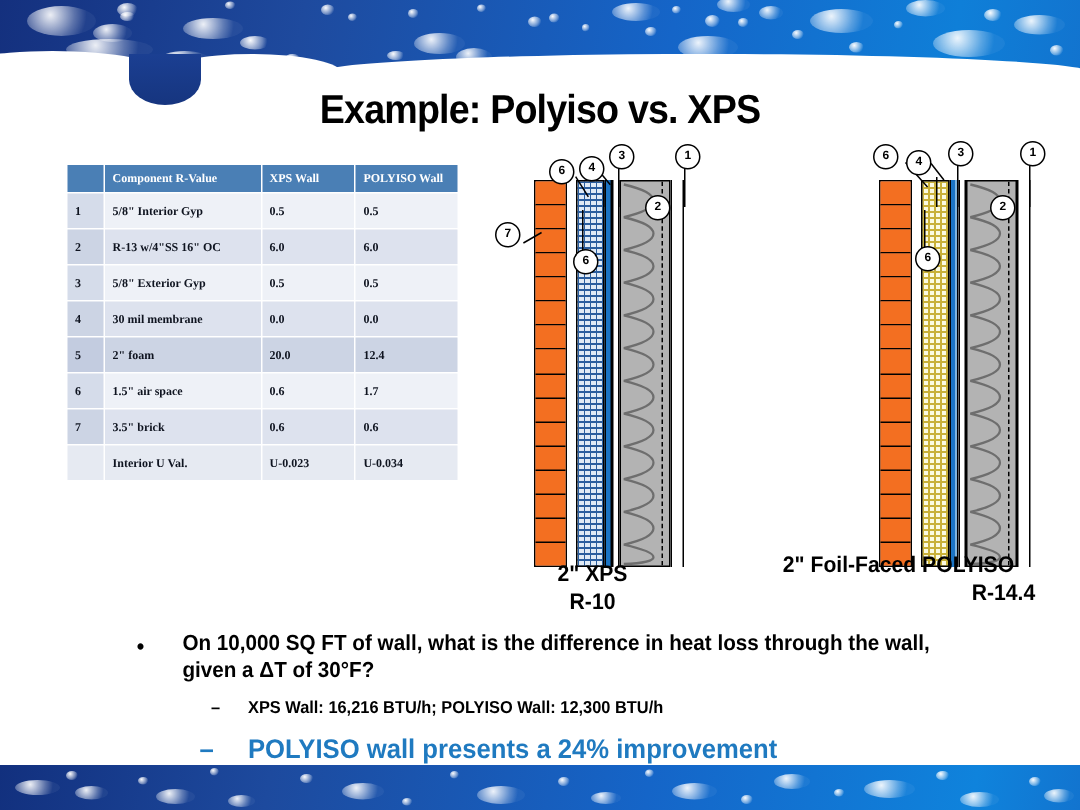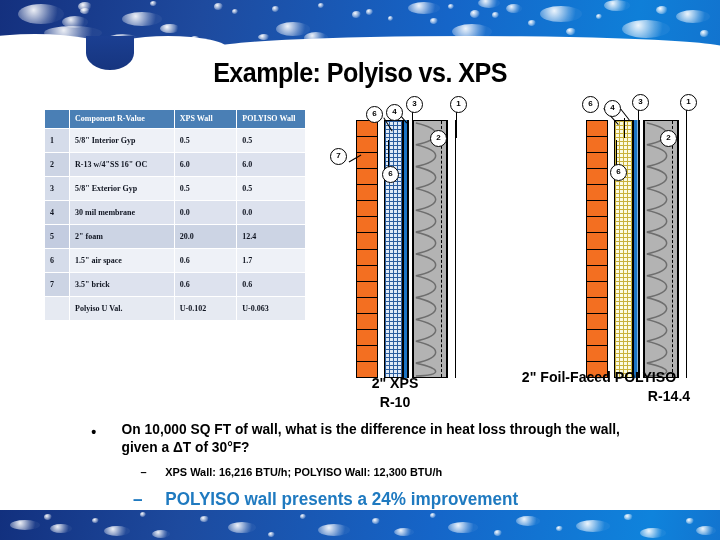--- a/index.html
+++ b/index.html
@@ -256,23 +256,23 @@
         <td class="c-poly">1.7</td>
       </tr>
       <tr class="alt2">
         <td class="c-idx">7</td>
         <td class="c-name">3.5" brick</td>
         <td class="c-xps">0.6</td>
         <td class="c-poly">0.6</td>
       </tr>
       <tr class="uval">
         <td class="c-idx"></td>
-        <td class="c-name">Polyiso U Val.</td>
-        <td class="c-xps">U-0.102</td>
-        <td class="c-poly">U-0.063</td>
+        <td class="c-name">Interior U Val.</td>
+        <td class="c-xps">U-0.023</td>
+        <td class="c-poly">U-0.034</td>
       </tr>
     </tbody>
   </table>
 
   <div class="walls">
 
     <div class="wall wall-xps">
       <div class="stack">
         <div class="layer brick">
           <i></i>

